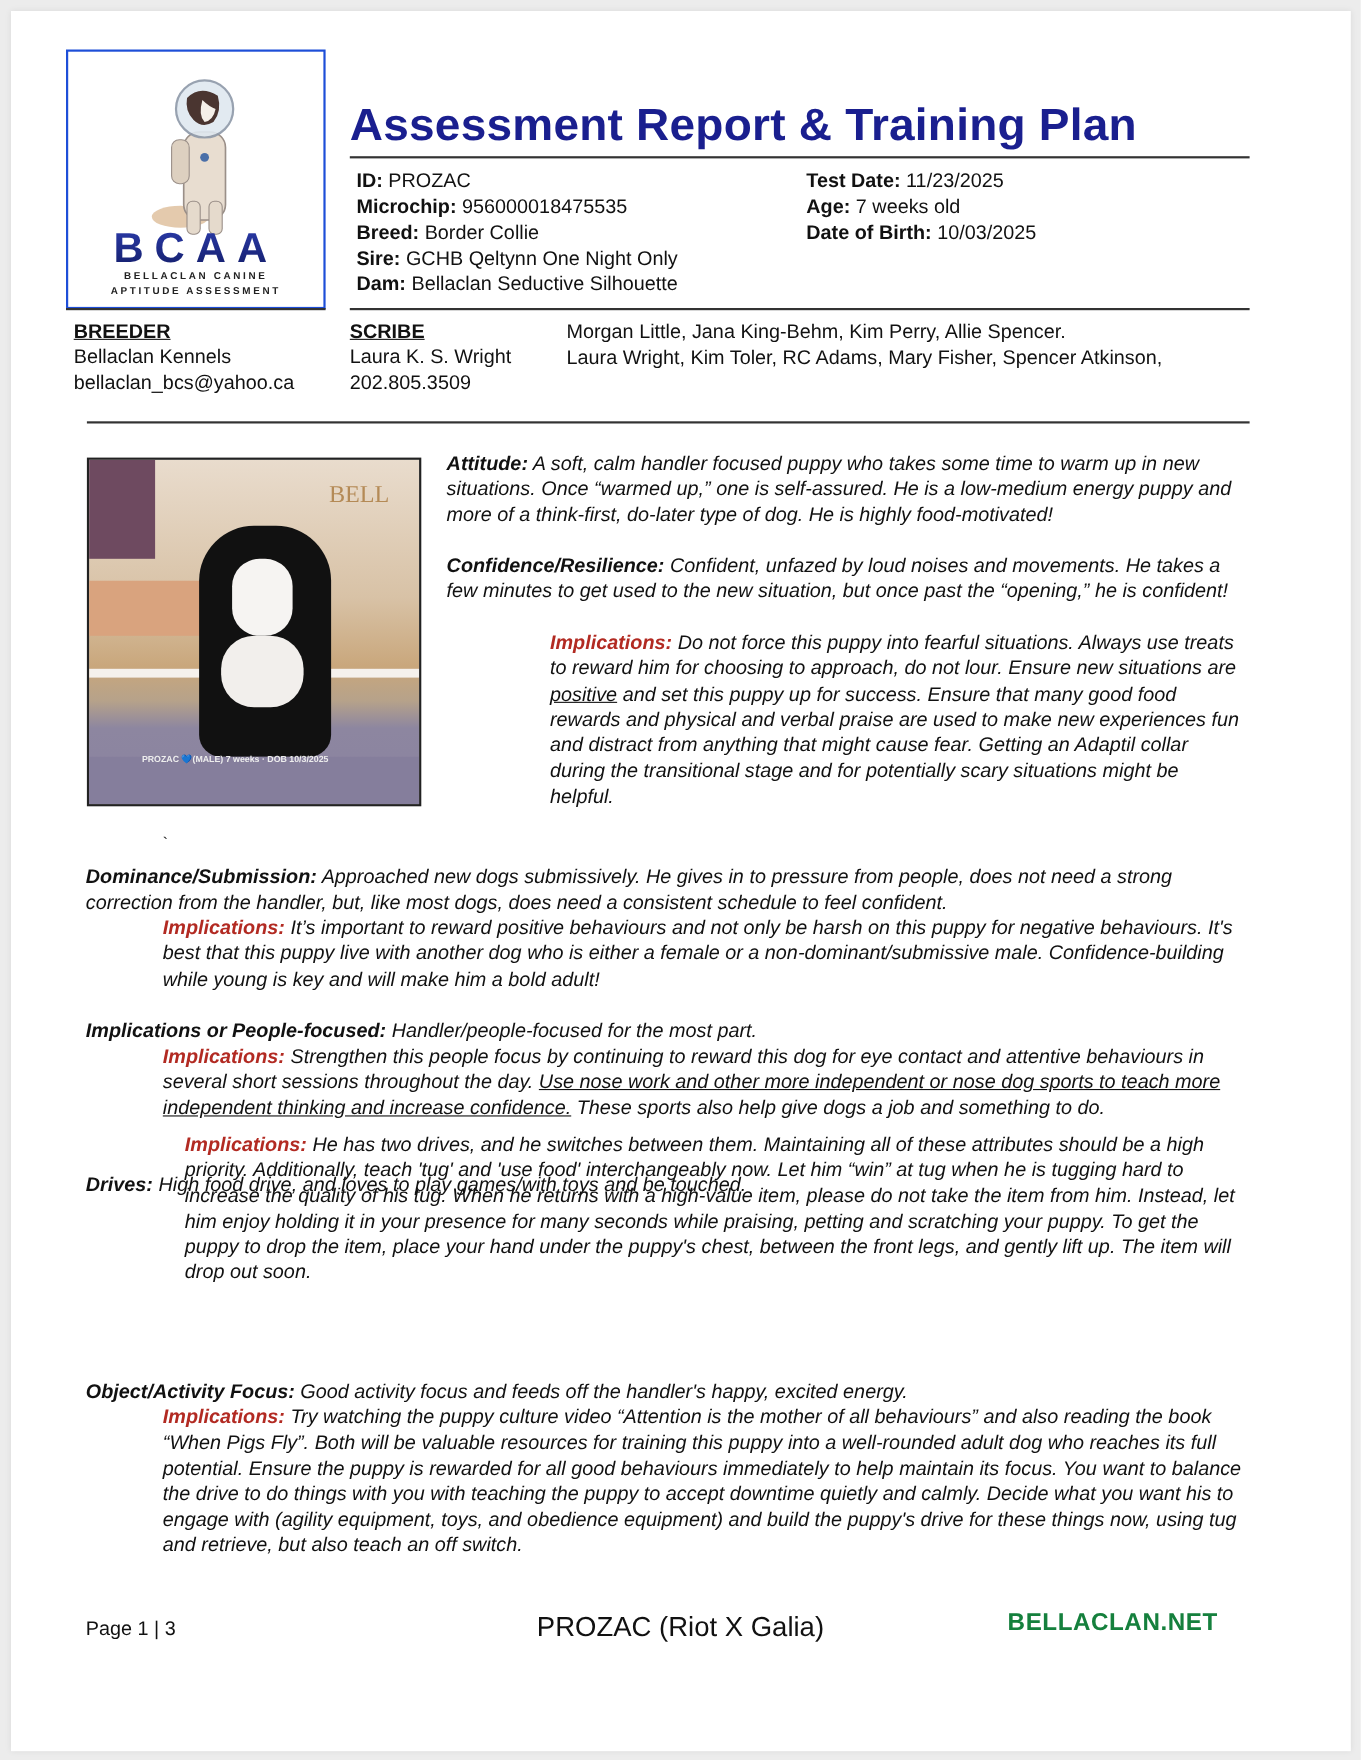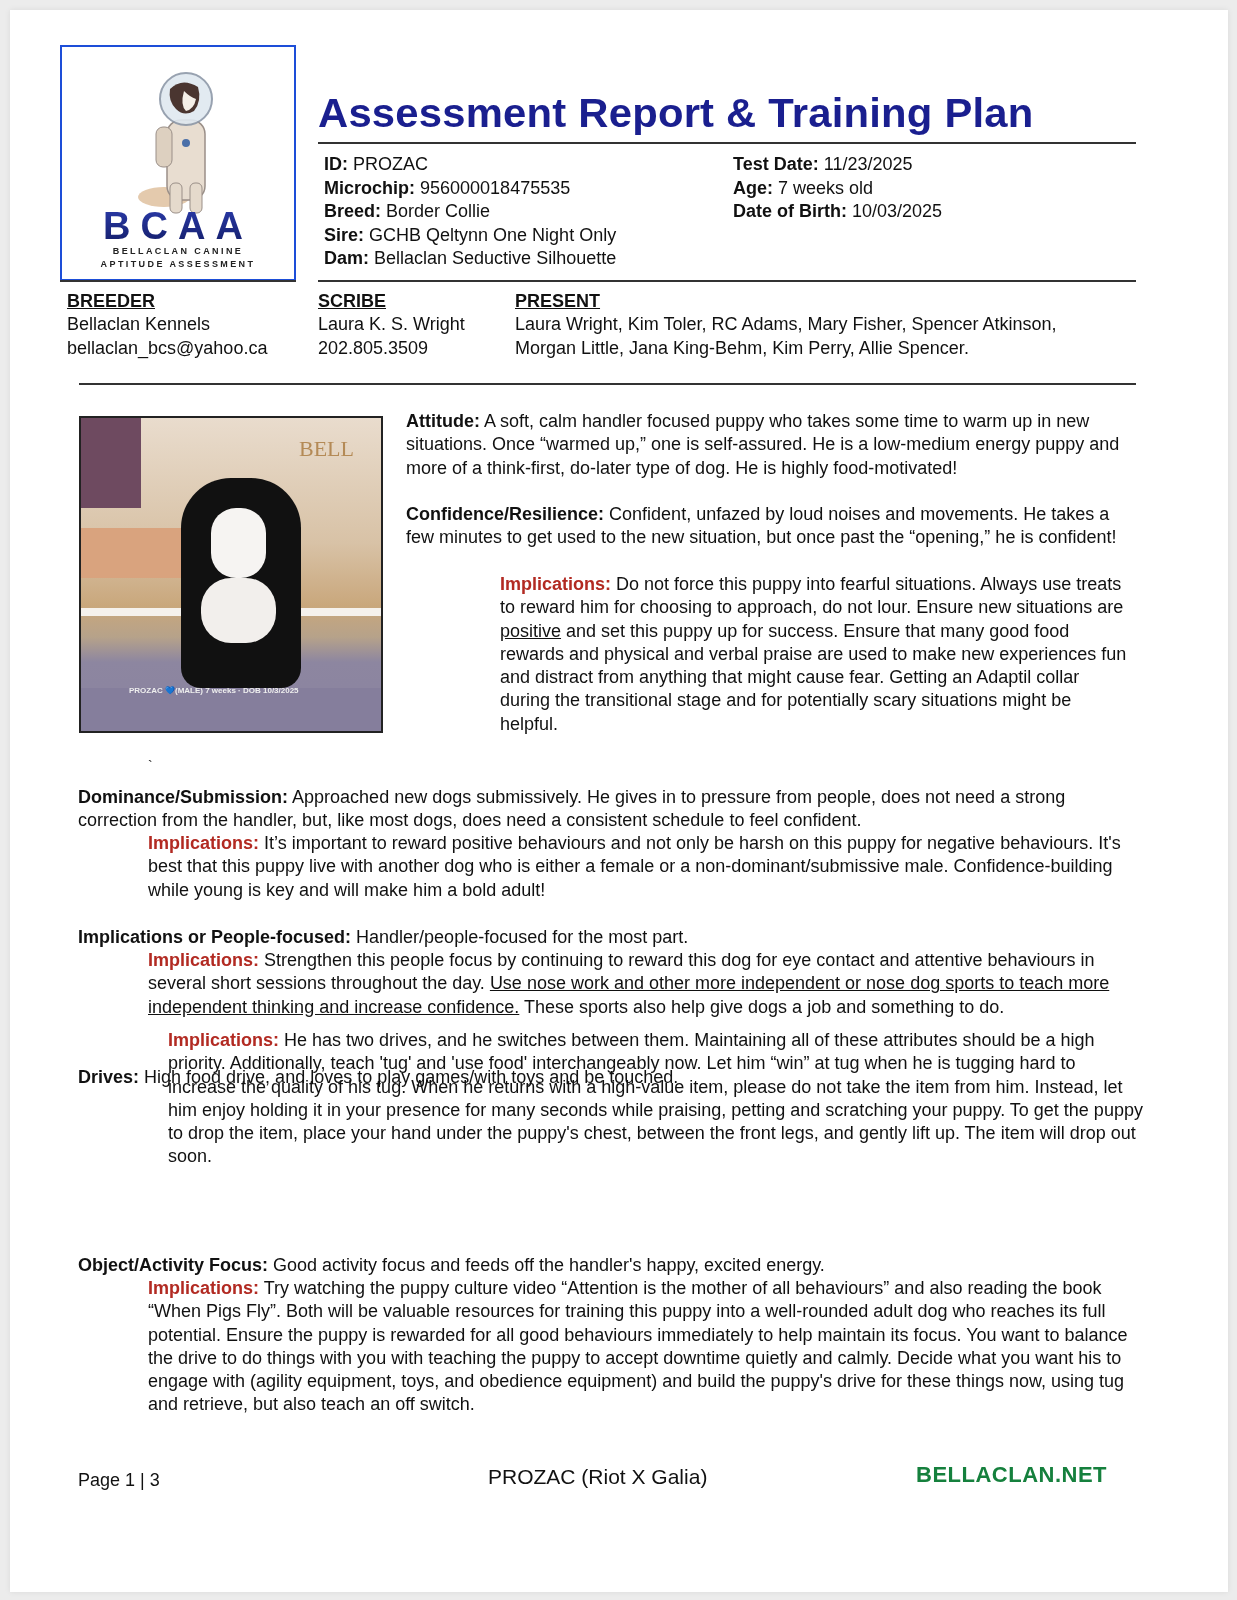--- a/index.html
+++ b/index.html
@@ -45,26 +45,26 @@
   .info { font-size: 18px; line-height: 23.5px; white-space: nowrap; }
   .info b { font-weight: bold; }
   .col-head { font-size: 18px; font-weight: bold; text-decoration: underline; line-height: 23px; }
   .col-text { font-size: 18px; line-height: 23.5px; white-space: nowrap; }
   
   .photo {
     left: 69px; top: 406px; width: 304px; height: 317px;
     border: 2px solid #222; box-sizing: border-box; overflow: hidden;
     background: linear-gradient(180deg, #e9dccd 0%, #d8c2a6 40%, #c9a77c 60%, #b6a28a 70%, #8d86a0 78%, #8a83a0 100%);
   }
-  .body-text { font-size: 18px; line-height: 23.3px; color: #111; }
+  .body-text { font-size: 18px; line-height: 23.3px; color: #111; font-style: italic; }
   .body-text b { font-weight: bold; }
   .impl { color: #b22a22; font-weight: bold; }
   .u { text-decoration: underline; }
   .footer-l { left: 68px; top: 1460px; font-size: 18px; }
-  .footer-c { left: 478px; top: 1455px; font-size: 21px; }
+  .footer-c { left: 478px; top: 1455px; font-size: 25px; }
   .footer-r { left: 906px; top: 1452px; font-size: 22px; font-weight: bold; color: #15803d; letter-spacing: 0.5px; }
 </style>
 </head>
 <body>
 
 <div class="page">
 
   <div class="abs logo-box">
     <svg class="logo-art" viewBox="0 0 110 170">
       <ellipse cx="42" cy="132" rx="26" ry="10" fill="#d8b48a" opacity="0.7"></ellipse>
@@ -106,23 +106,22 @@
     <div class="col-head">BREEDER</div>
     <div class="col-text">Bellaclan Kennels</div>
     <div class="col-text">bellaclan_bcs@yahoo.ca</div>
   </div>
   <div class="abs" style="left:308px; top:280px;">
     <div class="col-head">SCRIBE</div>
     <div class="col-text">Laura K. S. Wright</div>
     <div class="col-text">202.805.3509</div>
   </div>
   <div class="abs" style="left:505px; top:280px;">
-    <div class="col-head">PRESENT</div>
+    <div class="col-text">Morgan Little, Jana King-Behm, Kim Perry, Allie Spencer.</div>
     <div class="col-text">Laura Wright, Kim Toler, RC Adams, Mary Fisher, Spencer Atkinson,</div>
-    <div class="col-text">Morgan Little, Jana King-Behm, Kim Perry, Allie Spencer.</div>
   </div>
 
   <div class="abs" style="left:69px; top:373px; width:1057px; height:1.5px; background:#333;"></div>
 
   <div class="abs photo">
     <div class="abs" style="left:0; top:0; width:60px; height:90px; background:#6e4a60;"></div>
     <div class="abs" style="left:0; top:110px; width:150px; height:50px; background:#d9a37e; border-radius:0 30px 30px 0;"></div>
     <div class="abs" style="left:0; top:190px; width:300px; height:8px; background:#f5f1ec;"></div>
     <div class="abs" style="left:100px; top:60px; width:120px; height:210px; background:#111; border-radius:50px 50px 20px 20px;"></div>
     <div class="abs" style="left:130px; top:90px; width:55px; height:70px; background:#f6f4f2; border-radius:25px;"></div>

